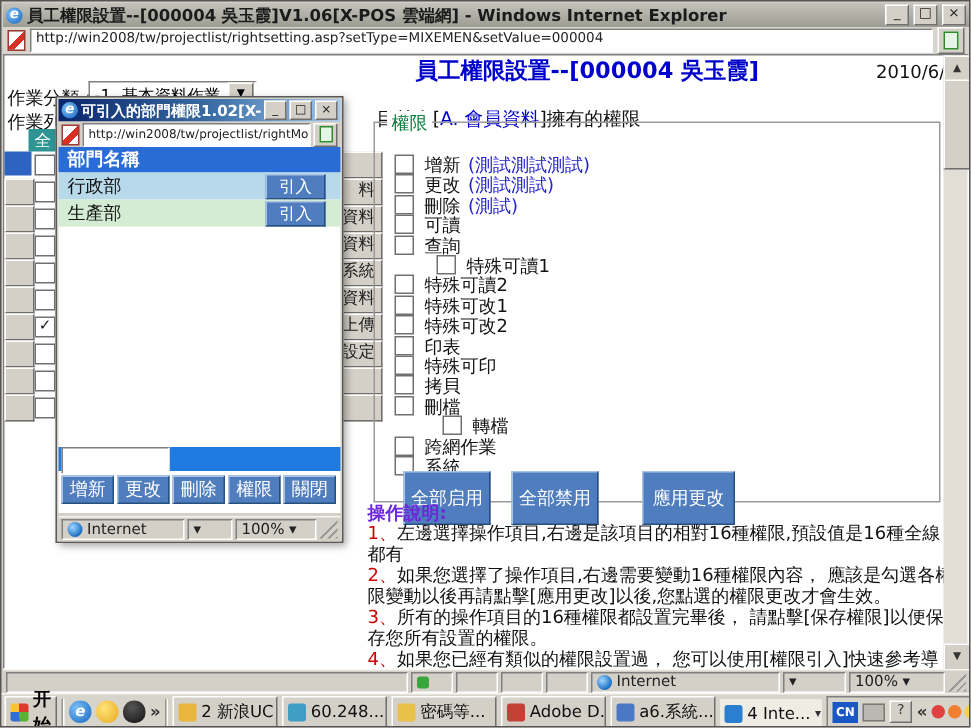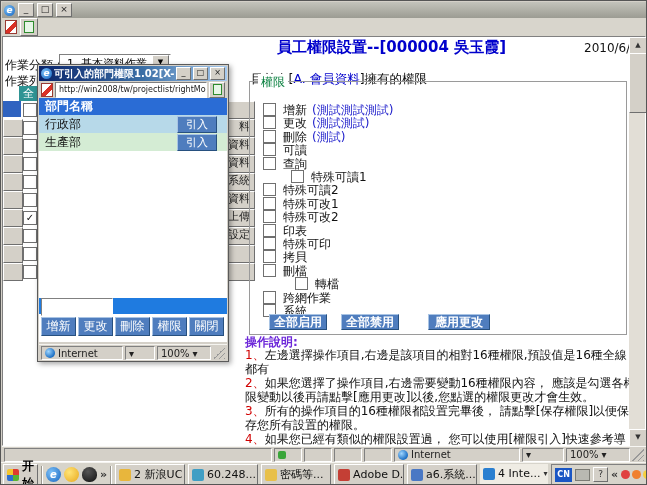--- a/index.html
+++ b/index.html
@@ -48,21 +48,21 @@
   
   #currentline{left:250px;top:70px;font-size:12.5px;color:#111;}
   #currentline .target{color:#0000cc;}
   #rights-fs{left:248px;top:80px;width:378px;height:254px;border:1px solid #9a9a9a;}
   #rights-legend{position:absolute;left:8px;top:-8px;background:#fff;padding:0 3px;font-size:12px;color:#0a8040;}
   #rights-items{left:262px;top:98px;width:350px;height:210px;}
   .ritem{position:absolute;left:0;height:13px;white-space:nowrap;}
   .cb2{display:inline-block;width:11px;height:11px;border:1px solid #707070;background:#fff;vertical-align:-2px;margin-right:7px;}
   .rlab{font-size:12px;color:#111;}
   .rnote{font-size:12px;color:#2222cc;margin-left:5px;}
-  .mainbtn{position:absolute;height:16px;font-weight:bold;}
+  .mainbtn{position:absolute;height:36px;}
   #instr-title{left:244px;top:333px;font-size:12px;font-weight:bold;color:#6d28d9;}
   #instructions{left:244px;top:347px;width:392px;}
   .instr{font-size:12px;line-height:14px;color:#111;margin:0;}
   .rednum{color:#d00000;}
   
   #vscroll{left:628px;top:36px;width:16px;height:408px;background:#e2ded6;}
   .sarrow{position:absolute;left:0;width:16px;height:16px;font-size:7px;line-height:14px;text-align:center;color:#333;}
   #sthumb{position:absolute;left:0;top:16px;width:16px;height:58px;}
   
   #statusbar{left:1px;top:445px;width:644px;height:16px;background:#d4d0c8;border-top:1px solid #f7f6f3;
@@ -124,27 +124,29 @@
   #printer{width:13px;height:10px;background:#b9b9b2;border:1px solid #7b7b74;}
   #helpicn{width:13px;height:13px;font-size:9px;line-height:12px;text-align:center;color:#333;}
 </style>
 </head>
 <body>
 
 <div class="stage">
 
   <div class="abs" id="titlebar">
     <div class="ieicon">e</div>
+    <div class="ttext">員工權限設置--[000004 吳玉霞]V1.06[X-POS 雲端網] - Windows Internet Explorer</div>
     <div class="winbtn r3">_</div>
     <div class="winbtn r3">□</div>
     <div class="winbtn r3">×</div>
   </div>
 
   <div class="abs" id="addrbar">
     <div class="pageicon"></div>
+    <div class="urlbox s3">http://win2008/tw/projectlist/rightsetting.asp?setType=MIXEMEN&amp;setValue=000004</div>
     <div class="gobtn r3">
         <div class="goinner"></div>
       </div>
   </div>
 
   <div class="abs" id="page"></div>
 
   <div class="abs" id="heading">員工權限設置--[000004 吳玉霞]</div>
   <div class="abs" id="dateline">2010/6/15</div>
 
@@ -332,21 +334,21 @@
     <div class="r3" id="startbtn">
       <div class="flag"></div>
       <span>开始</span>
     </div>
     <div class="tsep"></div>
     <div class="qlicon ql-ie">e</div>
     <div class="qlicon ql-smiley"></div>
     <div class="qlicon ql-qq"></div>
     <div class="chev">»</div>
     <div class="tsep"></div>
-    <div id="tasks" style="display:flex;gap:3px;align-items:flex-start;">
+    <div id="tasks" style="display:flex;gap:3px;align-items:flex-end;">
         <div class="task r3">
           <div class="ticon" style="background: rgb(232, 182, 60);"></div>
           <span>2 新浪UC</span>
         </div>
         <div class="task r3">
           <div class="ticon" style="background: rgb(63, 158, 196);"></div>
           <span>60.248....</span>
         </div>
         <div class="task r3">
           <div class="ticon" style="background: rgb(232, 192, 74);"></div>

